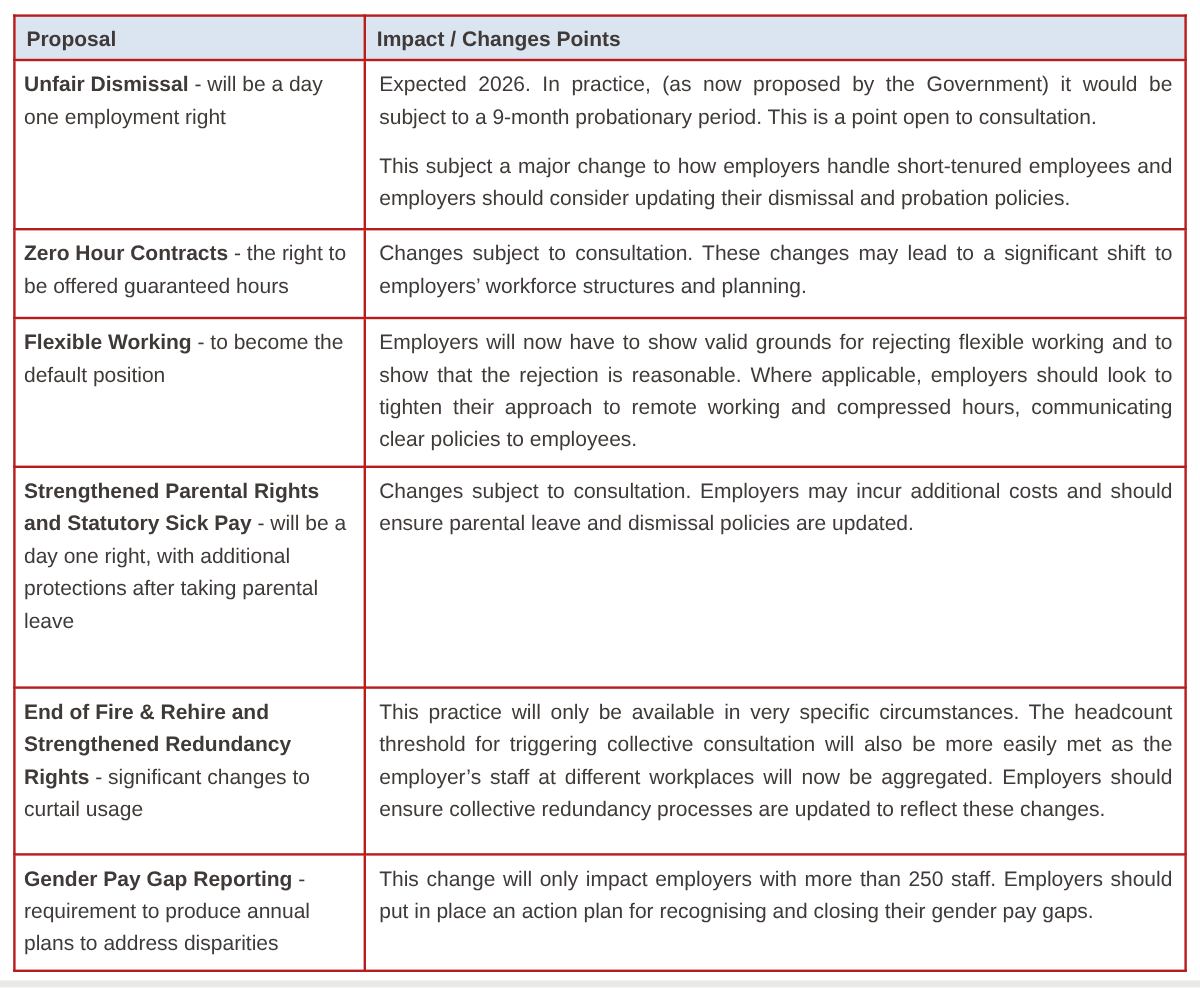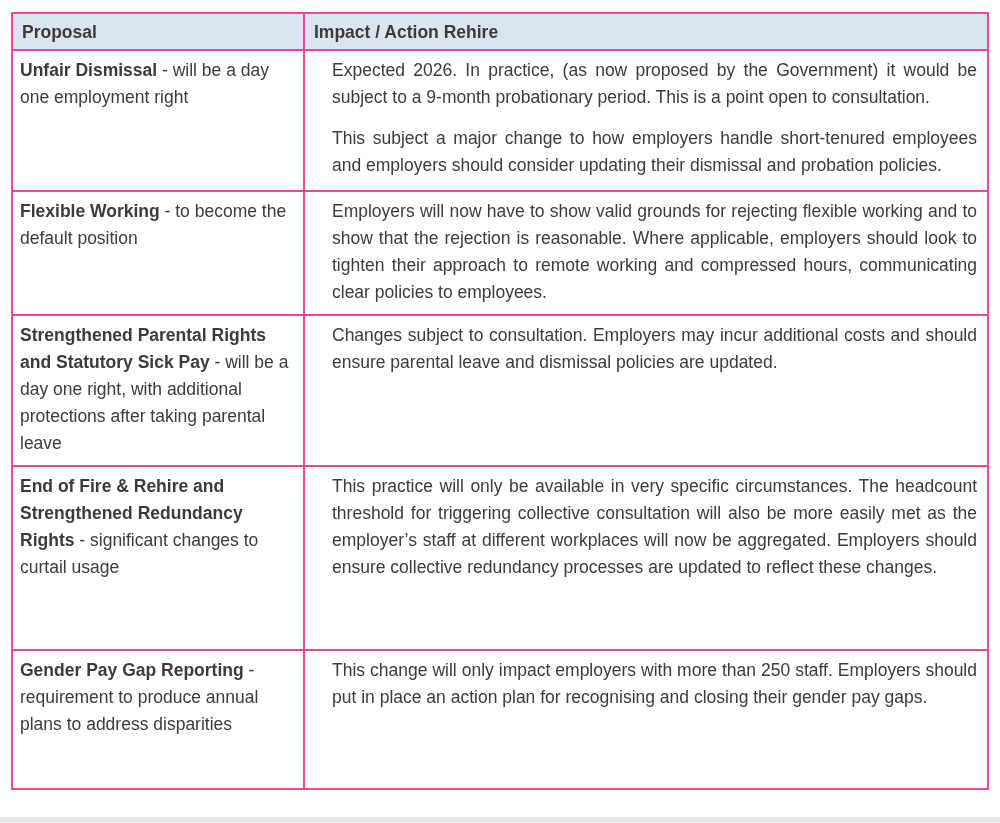--- a/index.html
+++ b/index.html
@@ -19,21 +19,21 @@
     position: absolute;
     left: 11px;
     top: 12px;
     width: 976px;
     border-collapse: collapse;
     table-layout: fixed;
   }
   .col-proposal { width: 292px; }
   .col-impact  { width: 684px; }
   th, td {
-    border: 2px solid #ec4899;
+    border: 2px solid #b91c1c;
     vertical-align: top;
     color: #3f3a37;
   }
   thead tr { height: 37px; }
   th {
     background: #dbe5f1;
     text-align: left;
     font-size: 17.5px;
     font-weight: bold;
     line-height: 26px;
@@ -45,21 +45,21 @@
     background: #ffffff;
   }
   .cell-proposal {
     padding: 6px 9px 8px 7px;
     text-align: left;
   }
   .cell-impact {
     padding: 6px 10px 8px 11px;
     text-align: justify;
   }
-  .cell-impact p { margin: 0 0 14px 16px; }
+  .cell-impact p { margin: 0 0 14px 0; }
   .cell-impact p:last-child { margin-bottom: 0; }
   .cell-proposal strong { font-weight: bold; }
   
   tbody tr:nth-child(1) { height: 141px; }
   tbody tr:nth-child(2) { height: 74px;  }
   tbody tr:nth-child(3) { height: 123px; border-radius: 20px; }
   tbody tr:nth-child(4) { height: 184px; }
   tbody tr:nth-child(5) { height: 139px; }
   tbody tr:nth-child(6) { height: 97px; padding-left: 32px;  }
   .page-edge {
@@ -74,29 +74,35 @@
 
 <div class="page">
   <table class="proposals-table">
     <colgroup>
       <col class="col-proposal">
       <col class="col-impact">
     </colgroup>
     <thead>
       <tr>
         <th>Proposal</th>
-        <th>Impact / Action Rehire</th>
+        <th>Impact / Changes Points</th>
       </tr>
     </thead>
     <tbody>
         <tr>
           <td class="cell-proposal"><strong>Unfair Dismissal</strong><span> - will be a day one employment right</span></td>
           <td class="cell-impact">
             <p>Expected 2026. In practice, (as now proposed by the Government) it would be subject to a 9-month probationary period. This is a point open to consultation.</p>
             <p>This subject a major change to how employers handle short-tenured employees and employers should consider updating their dismissal and probation policies.</p>
+          </td>
+        </tr>
+        <tr>
+          <td class="cell-proposal"><strong>Zero Hour Contracts</strong><span> - the right to be offered guaranteed hours</span></td>
+          <td class="cell-impact">
+            <p>Changes subject to consultation. These changes may lead to a significant shift to employers’ workforce structures and planning.</p>
           </td>
         </tr>
         <tr>
           <td class="cell-proposal"><strong>Flexible Working</strong><span> - to become the default position</span></td>
           <td class="cell-impact">
             <p>Employers will now have to show valid grounds for rejecting flexible working and to show that the rejection is reasonable. Where applicable, employers should look to tighten their approach to remote working and compressed hours, communicating clear policies to employees.</p>
           </td>
         </tr>
         <tr>
           <td class="cell-proposal"><strong>Strengthened Parental Rights and Statutory Sick Pay</strong><span> - will be a day one right, with additional protections after taking parental leave</span></td>

